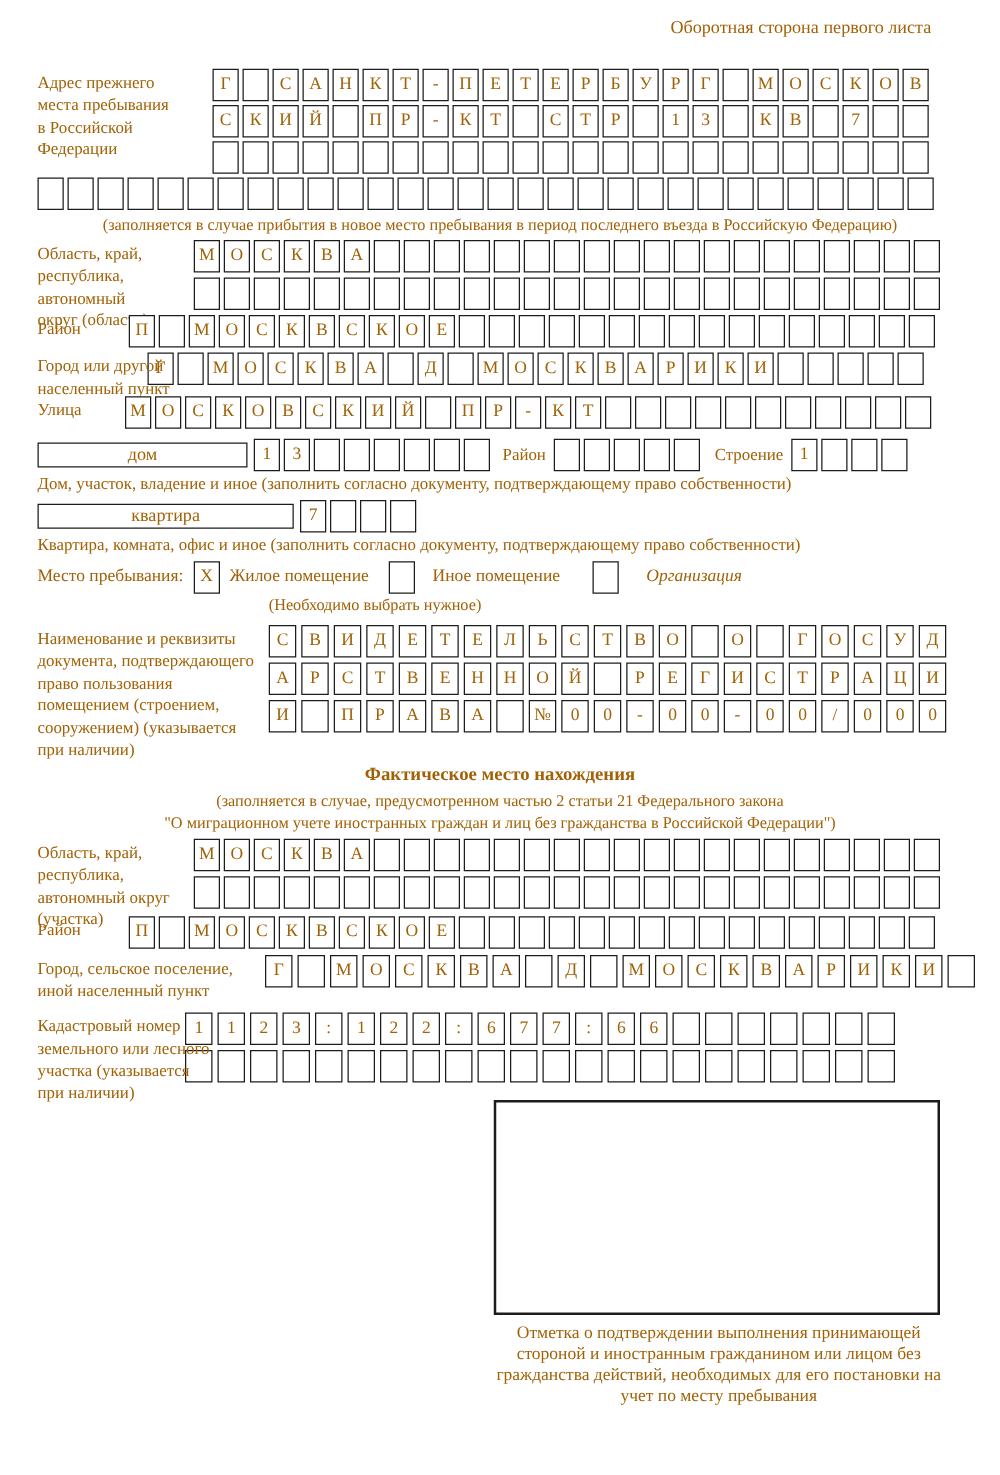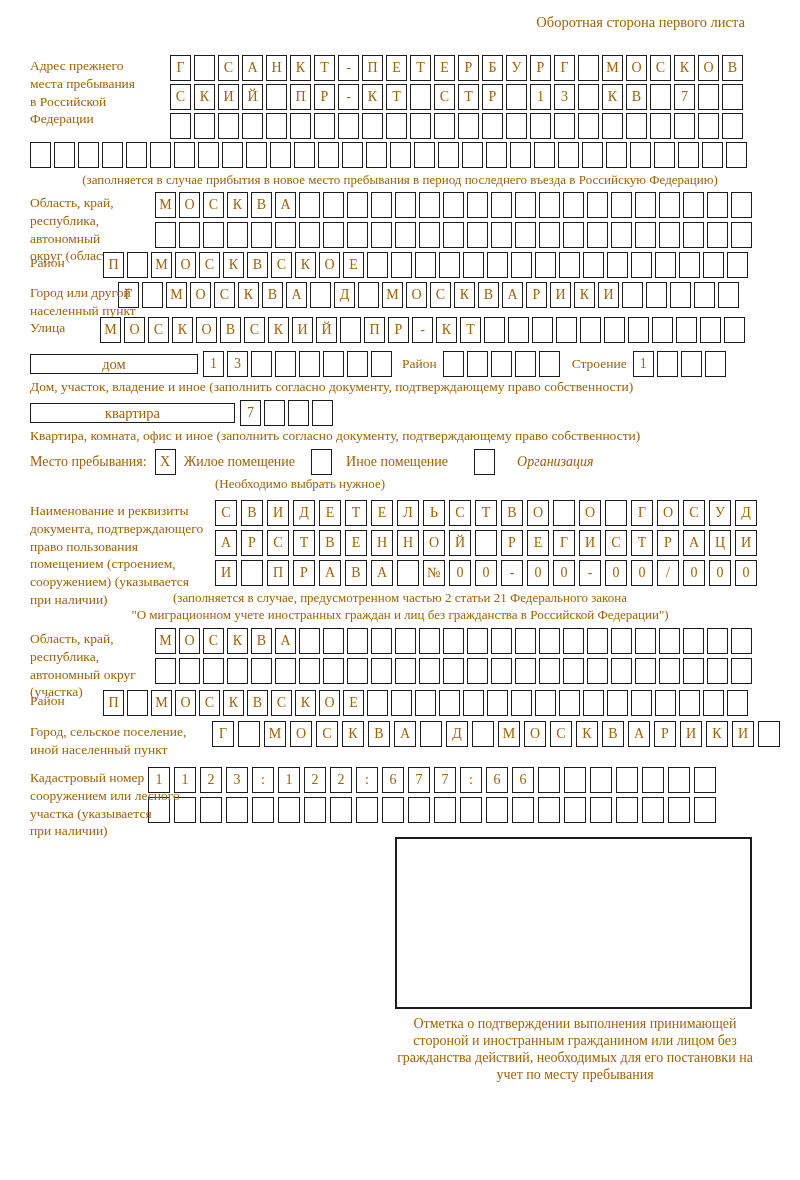--- a/index.html
+++ b/index.html
@@ -458,20 +458,21 @@
           <span class="cell">0</span>
           <span class="cell">0</span>
           <span class="cell">/</span>
           <span class="cell">0</span>
           <span class="cell">0</span>
           <span class="cell">0</span>
         </div>
     </div>
   </div>
 
+  <div class="h-bold" style="margin-top:26px;font-size:15px;">Фактическое место нахождения</div>
   <div class="caption-c">(заполняется в случае, предусмотренном частью 2 статьи 21 Федерального закона</div>
   <div class="caption-c" style="margin-top:1px;">"О миграционном учете иностранных граждан и лиц без гражданства в Российской Федерации")</div>
 
   <div class="block" style="margin-top:5px;">
     <div class="lbl">
       <div>Область, край,</div>
       <div>республика,</div>
       <div>автономный округ</div>
       <div>(участка)</div>
     </div>
@@ -593,21 +594,21 @@
         <span class="cell">И</span>
         <span class="cell">К</span>
         <span class="cell">И</span>
         <span class="cell"></span>
       </div>
   </div>
 
   <div class="block" style="margin-top:10px;">
     <div class="lbl">
       <div>Кадастровый номер</div>
-      <div>сооружением или лесного</div>
+      <div>земельного или лесного</div>
       <div>участка (указывается</div>
       <div>при наличии)</div>
     </div>
     <div class="rows" style="margin-left:118px;margin-top:20px;gap:4px;">
       <div class="cells wide">
           <span class="cell">1</span>
           <span class="cell">1</span>
           <span class="cell">2</span>
           <span class="cell">3</span>
           <span class="cell">:</span>

